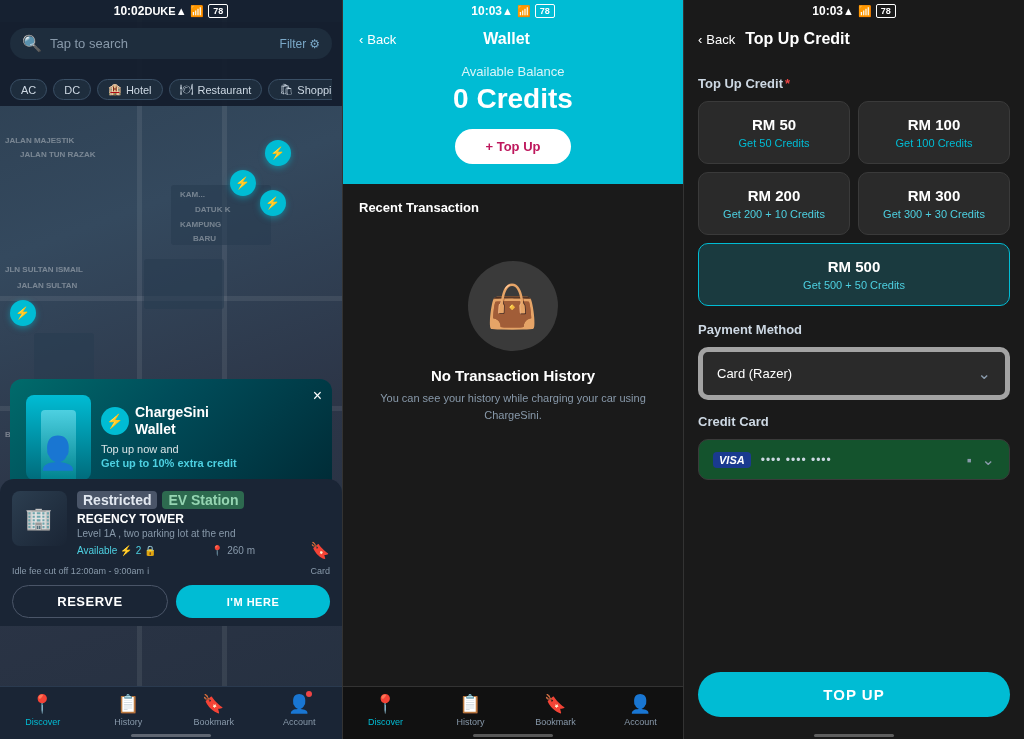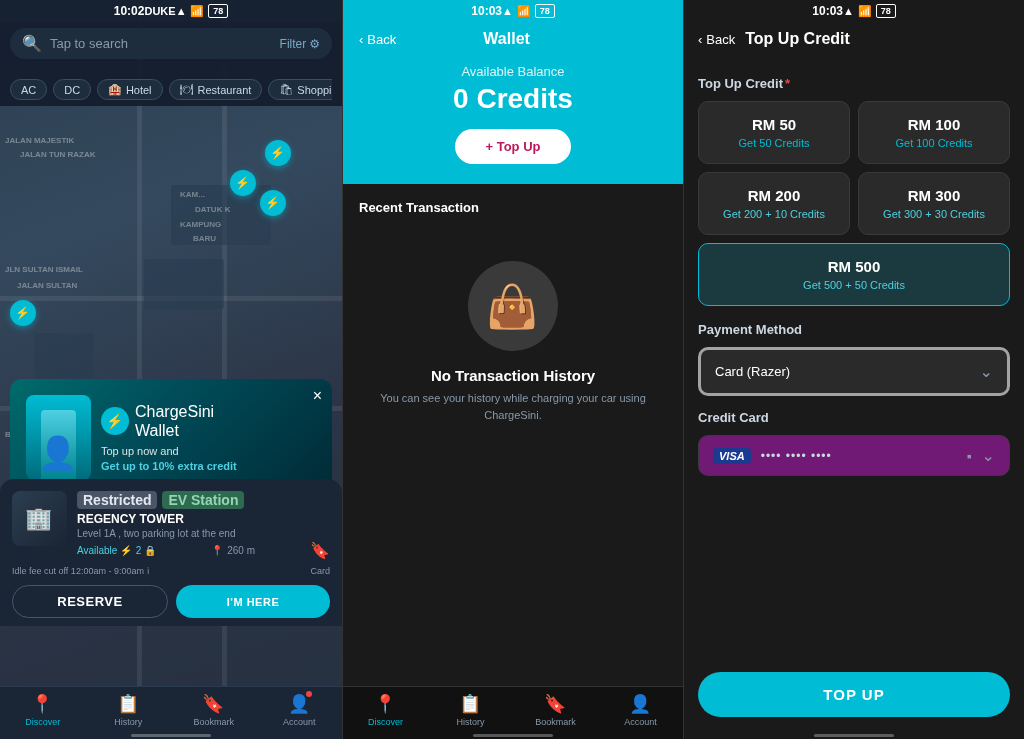--- a/index.html
+++ b/index.html
@@ -414,34 +414,34 @@
     .credit-card.full-width {
       grid-column: 1 / -1;
     }
     .credit-amount { color: #fff; font-size: 15px; font-weight: 700; margin-bottom: 4px; }
     .credit-get { color: #00bcd4; font-size: 11px; }
     .credit-get.bonus { color: #4dd0e1; }
 
     .payment-section { margin-bottom: 14px; }
     .dropdown {
       background: #2a2a2a;
-      border: 3px solid #a3a3a3;
+      border: 5px solid #a3a3a3;
       border-radius: 10px;
       padding: 12px 14px;
       display: flex;
       justify-content: space-between;
       align-items: center;
       color: #fff;
       font-size: 13px;
     }
     .dropdown-chevron { color: #8899aa; font-size: 16px; }
 
     .credit-card-section { margin-bottom: 14px; }
     .card-dropdown {
-      background: #701a75;
+      background: #14532d;
       border: 1px solid #3a3a3a;
       border-radius: 10px;
       padding: 10px 14px;
       display: flex;
       align-items: center;
       gap: 10px;
     }
     .visa-badge {
       background: #1a3a8f;
       border-radius: 4px;
@@ -586,21 +586,21 @@
     </div>
 
     <div class="map-area">
 
       <div class="promo-banner">
         <span class="promo-close">×</span>
         <div class="promo-person"></div>
         <div class="promo-text">
           <div class="promo-logo">
             <div class="promo-logo-icon">⚡</div>
-            <div style="color:#fff;font-size:16px;font-weight:400;line-height:1.2;">
+            <div style="color:#fff;font-size:14px;font-weight:700;line-height:1.2;">
               <span>ChargeSini</span><br>
               <span>Wallet</span>
             </div>
           </div>
           <div class="promo-desc">
             <span>Top up now and</span><br>
             <strong>Get up to 10% extra credit</strong>
           </div>
         </div>
       </div>

